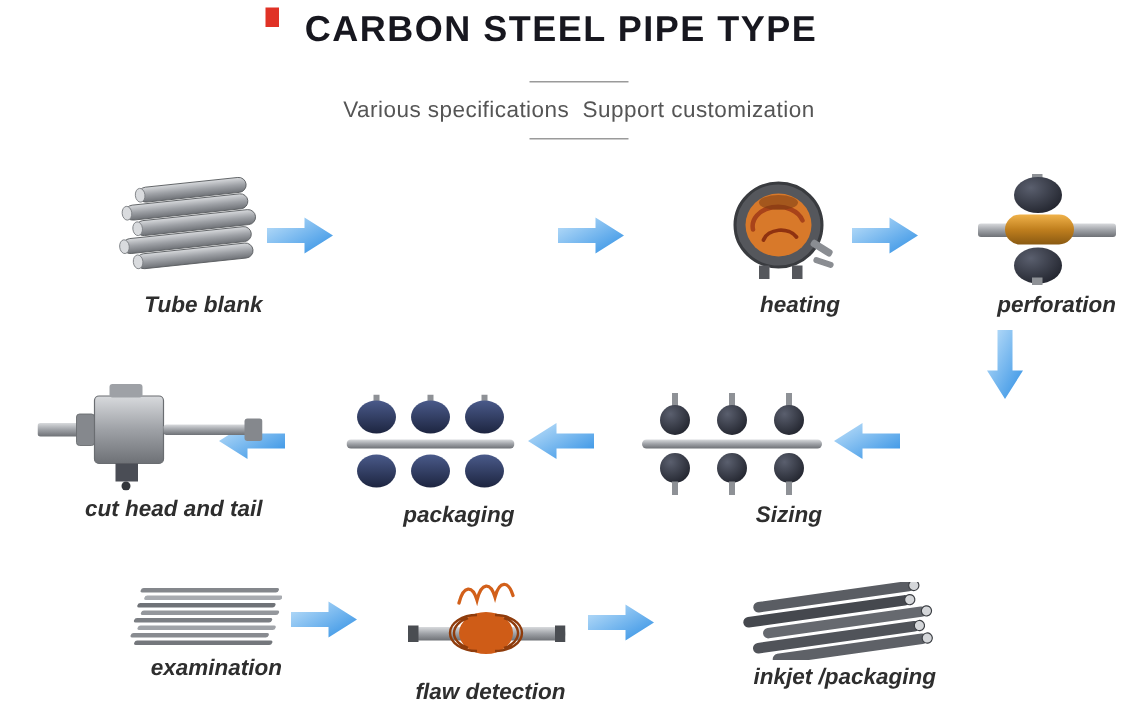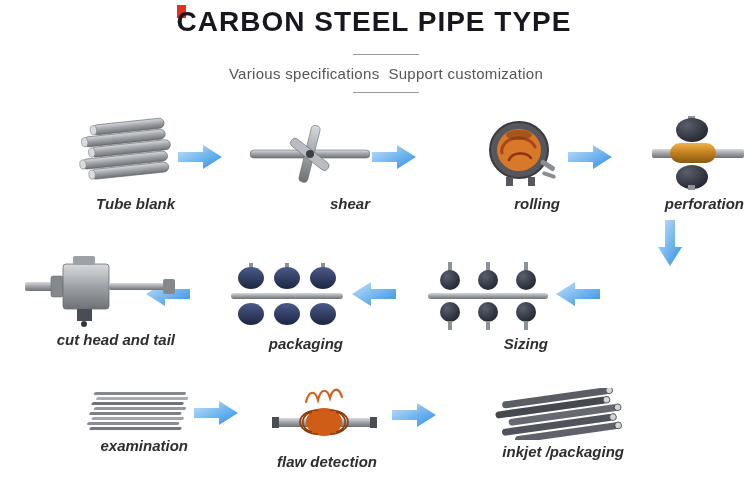--- a/index.html
+++ b/index.html
@@ -1,21 +1,21 @@
 <!DOCTYPE html>
 <html><head>
 <meta charset="utf-8">
 <style>
   * { margin:0; padding:0; box-sizing:border-box; }
   html,body { background:#ffffff; }
   body { font-family:"Liberation Sans", sans-serif; }
   .page { position:relative; width:748px; height:483px; background:#ffffff; overflow:hidden; }
 
   .title { position:absolute; top:6px; left:0; width:100%; text-align:center;
-           font-size:28px; font-weight:700; letter-spacing:1px; color:#17171f; }
+           font-size:24px; font-weight:700; letter-spacing:1px; color:#17171f; }
   .red-accent { position:absolute; left:177px; top:5px; width:9px; height:13px; background:#e03226; }
 
   .subtitle-row { position:absolute; top:54px; left:12px; width:100%;
                   display:flex; align-items:center; justify-content:center; gap:10px;flex-direction:column; }
   .sub-line { width:66px; height:1px; background:#9a9a9a; }
   .subtitle-text { font-size:15px; color:#555555; letter-spacing:0.3px; white-space:pre; }
 
   .step { position:absolute; display:flex; flex-direction:column; align-items:flex-end;font-style:italic; }
   .step svg { flex:none; margin-top:auto; margin-bottom:auto; }
   .step-label { flex:none; font-size:15px; font-weight:700; color:#2e2e2e; white-space:nowrap; }
@@ -82,47 +82,38 @@
         </g>
       </g>
     </svg>
     <div class="step-label">Tube blank</div>
   </div>
 
   <svg class="arrow" style="left:178px; top:143px;" width="44" height="28" viewBox="0 0 44 28">
     <polygon points="0,9 25,9 25,2 44,14 25,26 25,19 0,19" fill="url(#arrowGrad)"></polygon>
   </svg>
 
-  <div class="step" style="left:225px; top:112px; width:145px; height:100px;">
-    <svg width="120" height="62" viewBox="0 0 120 62">
-      <rect x="0" y="27" width="120" height="8" rx="4" fill="url(#steelGrad)" stroke="#6a6d71" stroke-width="0.6"></rect>
-      <rect x="55" y="2" width="9" height="58" rx="4" fill="url(#steelGrad)" stroke="#6a6d71" stroke-width="0.6" transform="rotate(14 60 31)"></rect>
-      <rect x="55" y="8" width="9" height="46" rx="4" fill="#b9bcc0" stroke="#6a6d71" stroke-width="0.6" transform="rotate(-52 60 31)"></rect>
-      <circle cx="60" cy="31" r="4" fill="#3c3f44"></circle>
-    </svg>
-    <div class="step-label">shear</div>
-  </div>
 
   <svg class="arrow" style="left:372px; top:143px;" width="44" height="28" viewBox="0 0 44 28">
     <polygon points="0,9 25,9 25,2 44,14 25,26 25,19 0,19" fill="url(#arrowGrad)"></polygon>
   </svg>
 
   <div class="step" style="left:418px; top:110px; width:142px; height:102px;">
     <svg width="78" height="76" viewBox="0 0 78 76">
       <ellipse cx="37" cy="35" rx="29" ry="28" fill="#55575c" stroke="#393b3f" stroke-width="2"></ellipse>
       <ellipse cx="37" cy="35" rx="22" ry="21" fill="#d8792a"></ellipse>
       <path d="M20,38 a17,13 0 0 1 33,-6" fill="none" stroke="#a8431a" stroke-width="3" stroke-linecap="round"></path>
       <path d="M27,45 a12,9 0 0 1 22,-2" fill="none" stroke="#8f3210" stroke-width="2.5" stroke-linecap="round"></path>
       <ellipse cx="37" cy="20" rx="13" ry="5" fill="#7a3c12" opacity="0.55"></ellipse>
       <rect x="24" y="62" width="7" height="9" fill="#55575c"></rect>
       <rect x="46" y="62" width="7" height="9" fill="#55575c"></rect>
       <rect x="58" y="48" width="16" height="5" rx="2" fill="#8a8d92" transform="rotate(32 66 50)"></rect>
       <rect x="60" y="58" width="14" height="4" rx="2" fill="#8a8d92" transform="rotate(18 67 60)"></rect>
     </svg>
-    <div class="step-label">rolling</div>
+    <div class="step-label">heating</div>
   </div>
 
   <svg class="arrow" style="left:568px; top:143px;" width="44" height="28" viewBox="0 0 44 28">
     <polygon points="0,9 25,9 25,2 44,14 25,26 25,19 0,19" fill="url(#arrowGrad)"></polygon>
   </svg>
 
   <div class="step" style="left:632px; top:110px; width:112px; height:102px;">
     <svg width="92" height="74" viewBox="0 0 92 74">
       <rect x="0" y="33" width="22" height="9" rx="2" fill="url(#steelGrad)"></rect>
       <rect x="60" y="33" width="32" height="9" rx="2" fill="url(#steelGrad)"></rect>

